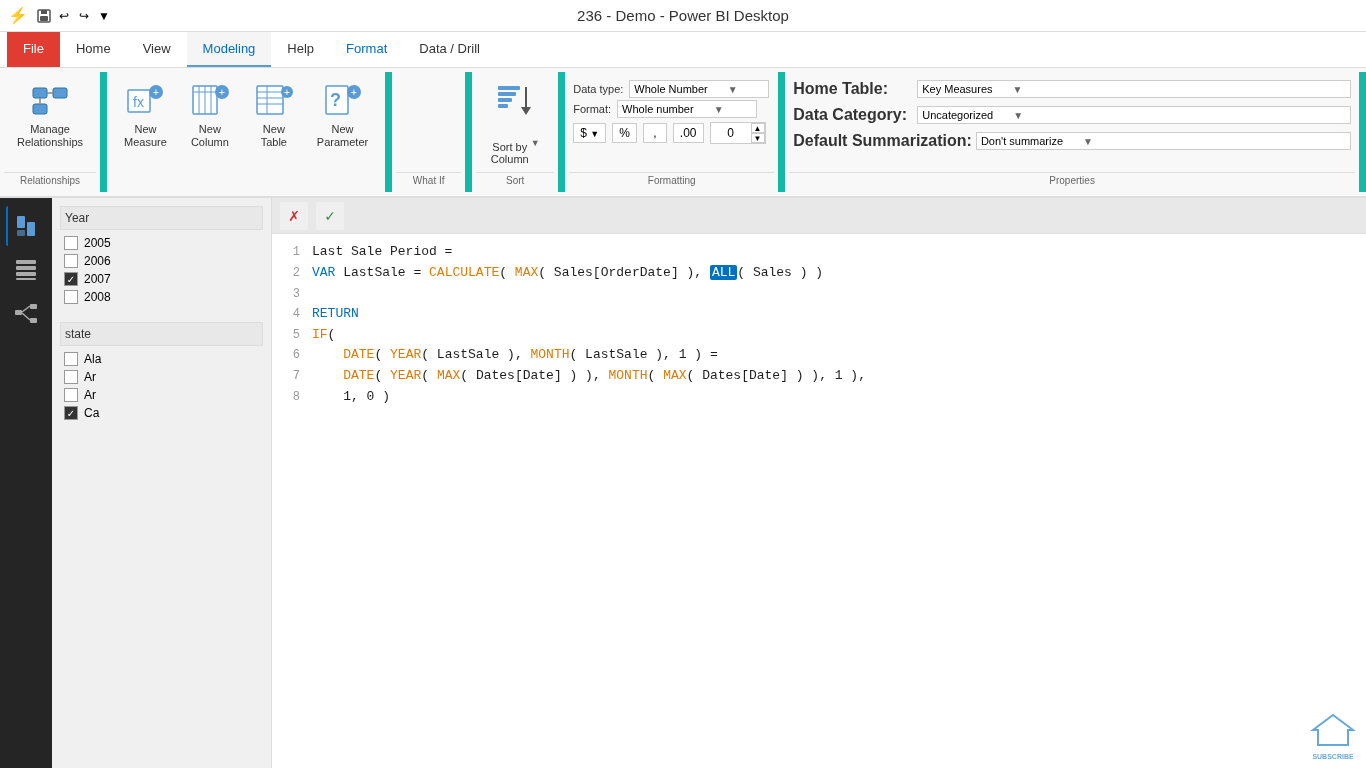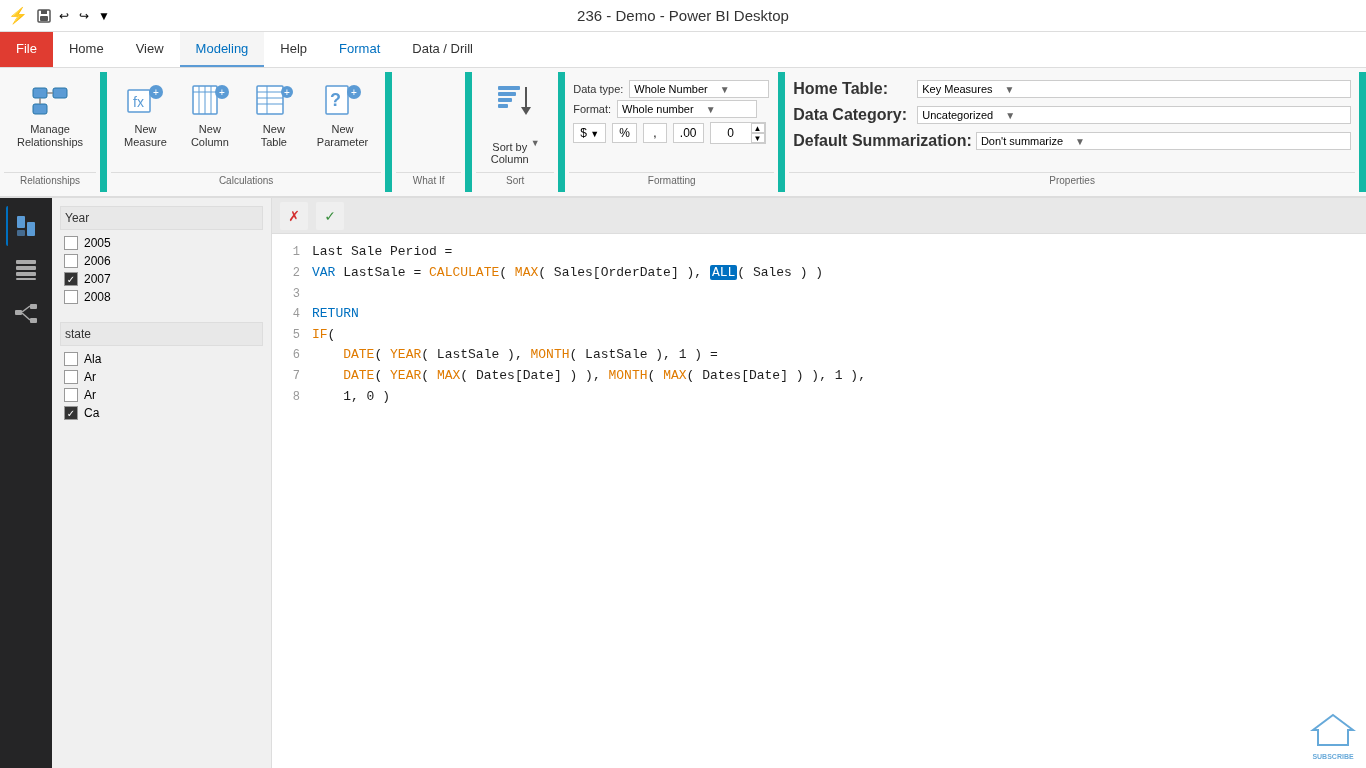--- a/index.html
+++ b/index.html
@@ -44,21 +44,21 @@
       width: 16px; height: 16px; display: inline-flex; align-items: center; justify-content: center; cursor: pointer;
     }
 
     
     .ribbon-tabs {
       height: 36px;
       background: #fff;
       display: flex;
       align-items: flex-end;
       border-bottom: 1px solid #ddd;
-      padding-left: 0;
+      padding-left: 7px;
     }
     .ribbon-tab {
       padding: 8px 16px;
       font-size: 13px;
       color: #333;
       cursor: pointer;
       border: none;
       background: none;
       height: 36px;
       display: flex;
@@ -107,21 +107,21 @@
       color: #333;
     }
     .prop-dropdown {
       border: 1px solid #ccc;
       background: white;
       padding: 2px 4px;
       font-size: 11px;
       cursor: pointer;
       display: flex;
       align-items: center;
-      gap: 12px;
+      gap: 20px;
       min-width: 140px;
     }
     .prop-dropdown-arrow { font-size: 10px; color: #666; }
     .format-row {
       display: flex;
       align-items: center;
       gap: 6px;
       margin-bottom: 2px;
     }
     .format-btn {
@@ -443,21 +443,20 @@
           <svg width="38" height="38" viewBox="0 0 38 38">
             <rect x="2" y="4" width="22" height="28" rx="1" fill="#fff" stroke="#5b9bd5" stroke-width="1.5"></rect>
             <text x="6" y="24" font-size="18" fill="#5b9bd5" font-family="Arial" font-weight="bold">?</text>
             <circle cx="30" cy="10" r="7" fill="#5b9bd5"></circle>
             <text x="27" y="14" font-size="10" fill="white" font-family="Arial">+</text>
           </svg>
         </div>
         <div class="ribbon-btn-label">New<br>Parameter</div>
       </div>
     </div>
-    <div class="group-label-bottom">Calculations</div>
   </div>
 
   <div class="ribbon-group-full" style="min-width: 80px;">
     <div class="items-row" style="justify-content: center;">
     </div>
     <div class="group-label-bottom">What If</div>
   </div>
 
   <div class="ribbon-group-full">
     <div class="items-row">

